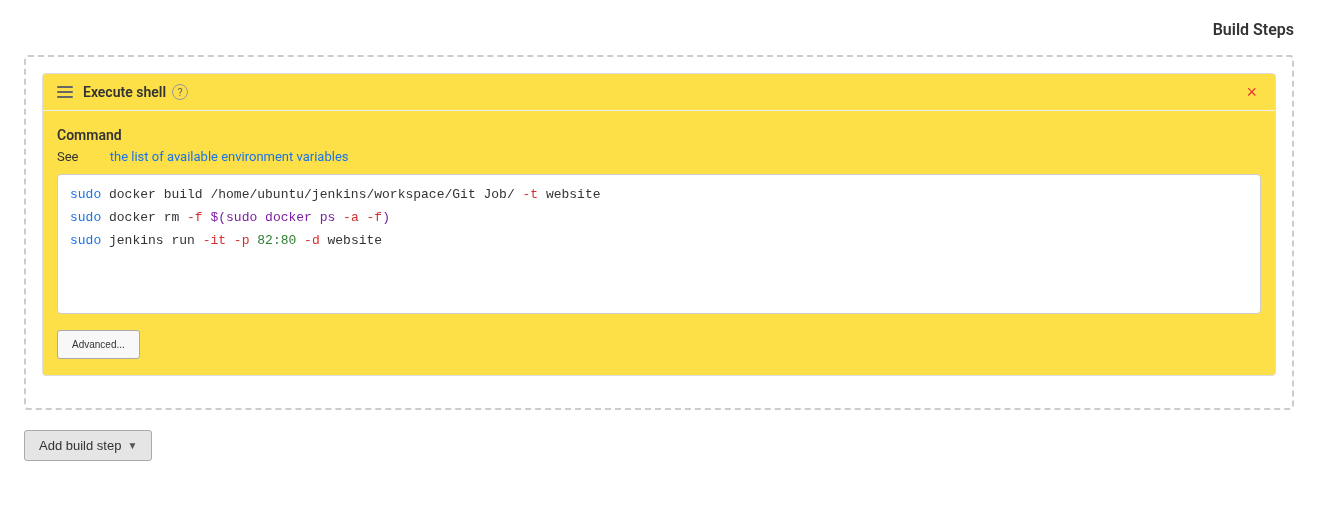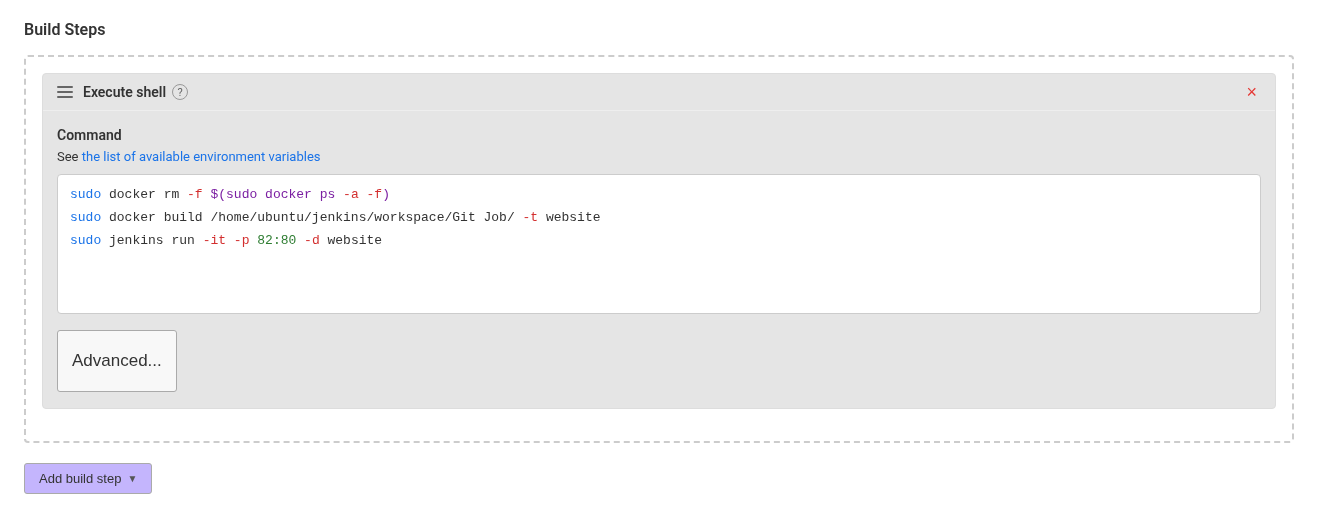--- a/index.html
+++ b/index.html
@@ -16,32 +16,33 @@
       padding: 20px 24px;
       width: 1318px;
       min-height: 505px;
     }
 
     .page-title {
       font-size: 16px;
       font-weight: 600;
       color: #333;
       margin-bottom: 16px;
+      text-align: right;
     }
 
     .build-steps-container {
       border: 2px dashed #cccccc;
       border-radius: 4px;
       padding: 16px;
       margin-bottom: 16px;
       background: #fff;
     }
 
     .step-card {
-      background: #e5e5e5;
+      background: #fde047;
       border: 1px solid #ddd;
       border-radius: 4px;
       margin-bottom: 16px;
     }
 
     .step-header {
       display: flex;
       align-items: center;
       padding: 10px 14px;
       border-bottom: 1px solid #eee;
@@ -111,20 +112,21 @@
 
     .env-vars-link {
       font-size: 13px;
       color: #333;
       margin-bottom: 10px;
     }
 
     .env-vars-link a {
       color: #1a73e8;
       text-decoration: none;
+      margin-left: 28px;
     }
 
     .code-display {
       width: 100%;
       min-height: 140px;
       border: 1px solid #ccc;
       border-radius: 4px;
       padding: 10px 12px;
       font-family: 'Courier New', Courier, monospace;
       font-size: 13px;
@@ -140,37 +142,37 @@
 
     .kw-blue { color: #1a73e8; }
     .kw-red { color: #d32f2f; }
     .kw-green { color: #2e7d32; }
     .kw-default { color: #333; }
     .kw-subshell { color: #7b1fa2; }
 
     .advanced-btn {
       display: inline-block;
       margin-top: 16px;
-      padding: 20px 14px;
+      padding: 8px 14px;
       border: 1px solid #aaa;
       border-radius: 3px;
       background: #f8f8f8;
-      font-size: 17px;
+      font-size: 10px;
       color: #333;
       cursor: pointer;
     }
 
     .add-build-step-btn {
       display: inline-flex;
       align-items: center;
       gap: 6px;
       padding: 7px 14px;
       border: 1px solid #aaa;
       border-radius: 3px;
-      background: #c4b5fd;
+      background: #e5e5e5;
       font-size: 13px;
       color: #333;
       cursor: pointer;
       margin-top: 4px;
     }
 
     .dropdown-arrow {
       font-size: 10px;
       color: #555;
     }
@@ -197,24 +199,24 @@
     </div>
 
     <div class="step-body">
       <div class="field-label">Command</div>
       <div class="env-vars-link">
         <span>See </span><a href="#">the list of available environment variables</a>
       </div>
 
       <div class="code-display">
         <span class="code-line">
-          <span class="kw-blue">sudo</span><span class="kw-default"> docker rm </span><span class="kw-red">-f</span><span class="kw-default"> </span><span class="kw-subshell">$(sudo docker ps </span><span class="kw-red">-a</span><span class="kw-subshell"> </span><span class="kw-red">-f</span><span class="kw-subshell">)</span>
+          <span class="kw-blue">sudo</span><span class="kw-default"> docker build /home/ubuntu/jenkins/workspace/Git Job/ </span><span class="kw-red">-t</span><span class="kw-default"> website</span>
         </span>
         <span class="code-line">
-          <span class="kw-blue">sudo</span><span class="kw-default"> docker build /home/ubuntu/jenkins/workspace/Git Job/ </span><span class="kw-red">-t</span><span class="kw-default"> website</span>
+          <span class="kw-blue">sudo</span><span class="kw-default"> docker rm </span><span class="kw-red">-f</span><span class="kw-default"> </span><span class="kw-subshell">$(sudo docker ps </span><span class="kw-red">-a</span><span class="kw-subshell"> </span><span class="kw-red">-f</span><span class="kw-subshell">)</span>
         </span>
         <span class="code-line">
           <span class="kw-blue">sudo</span><span class="kw-default"> jenkins run </span><span class="kw-red">-it</span><span class="kw-default"> </span><span class="kw-red">-p</span><span class="kw-default"> </span><span class="kw-green">82:80</span><span class="kw-default"> </span><span class="kw-red">-d</span><span class="kw-default"> website</span>
         </span>
       </div>
 
       <button class="advanced-btn">Advanced...</button>
     </div>
   </div>
 

